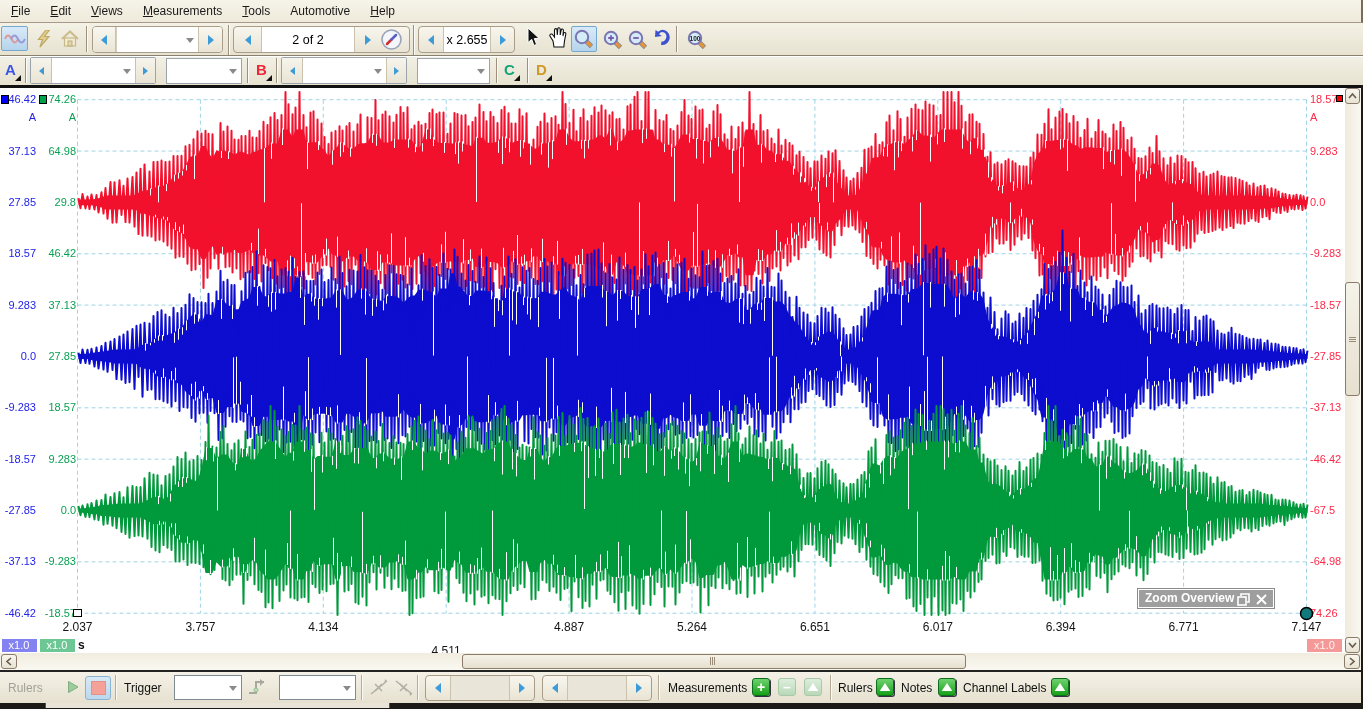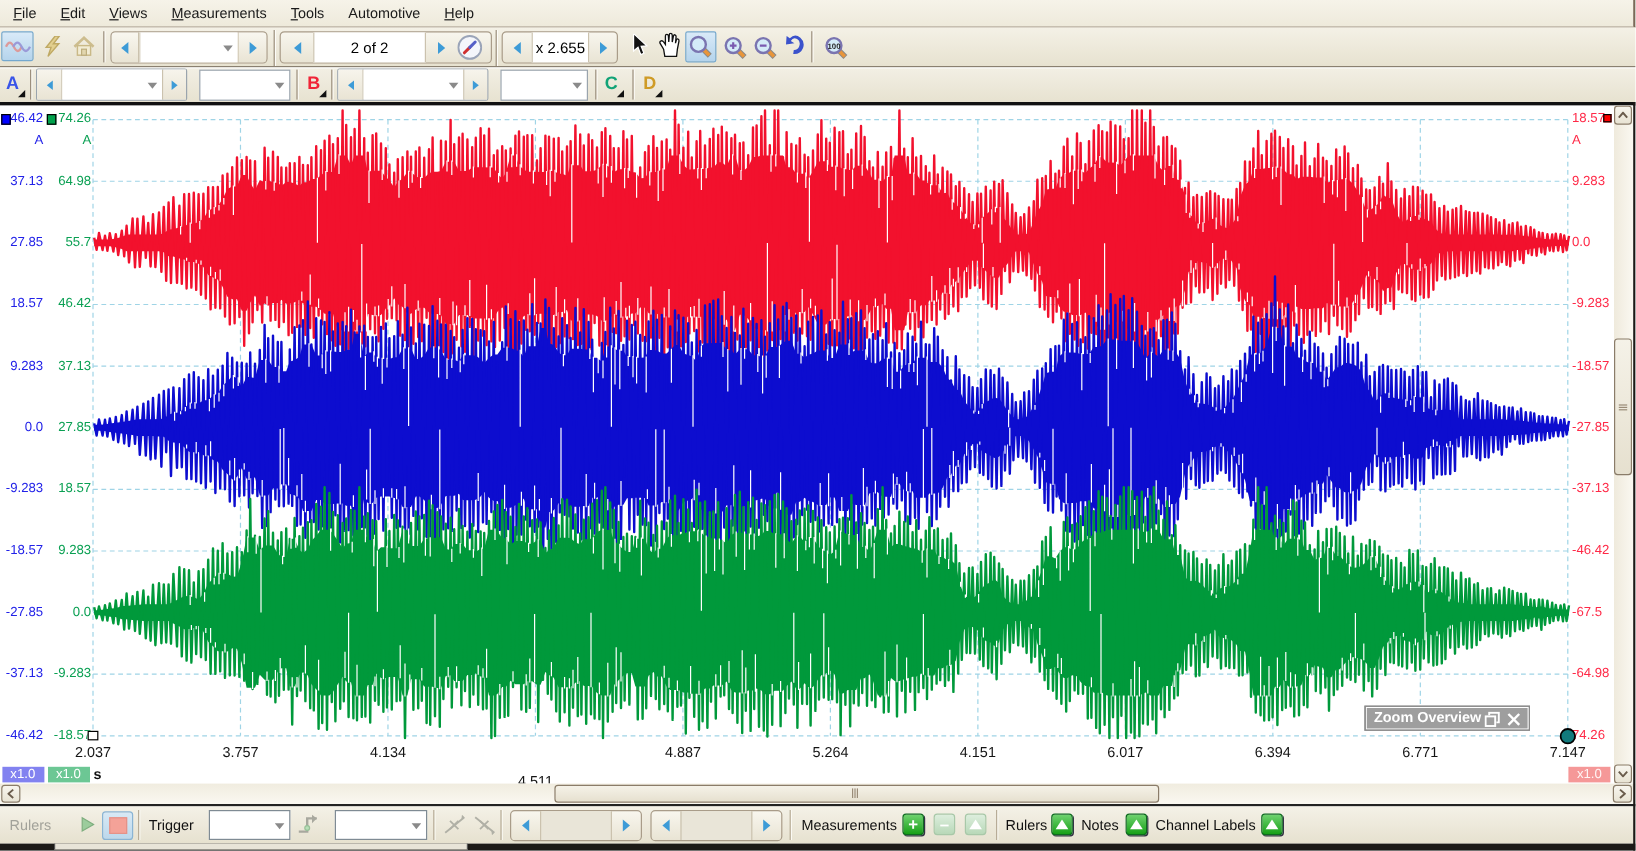--- a/index.html
+++ b/index.html
@@ -235,21 +235,21 @@
         <path d="M78.5 506.0L80.5 515.2L82.5 505.4L85.5 516.9L87.5 504.3L89.5 517.2L91.5 502.9L94.5 519.5L96.5 500.4L98.5 520.2L101.5 499.9L103.5 524.7L105.5 494.6L107.5 523.8L110.5 496.9L112.5 525.8L114.5 493.2L116.5 528.2L119.5 492.1L121.5 532.0L123.5 497.3L125.5 533.9L127.5 487.3L129.5 537.7L132.5 486.0L134.5 536.1L136.5 487.0L138.5 535.4L140.5 487.1L142.5 536.4L144.5 478.2L147.5 538.7L149.5 472.7L151.5 547.0L153.5 474.4L155.5 550.5L157.5 475.2L159.5 552.2L161.5 485.3L163.5 545.1L165.5 476.0L167.5 547.7L169.5 474.3L171.5 550.0L173.5 466.4L175.5 561.5L177.5 457.0L179.5 561.6L181.5 459.0L183.5 559.5L185.5 452.6L187.5 564.9L189.5 461.3L191.5 562.8L193.5 460.1L195.5 562.9L197.5 456.0L199.5 564.1L201.5 460.1L203.5 567.2L205.5 442.0L207.5 571.1L208.5 415.7L210.5 574.2L212.5 446.5L214.5 569.9L216.5 447.5L218.5 549.6L220.5 432.1L222.5 579.0L223.5 425.9L225.5 580.4L227.5 443.9L229.5 585.2L231.5 450.3L232.5 579.8L234.5 443.4L236.5 574.8L238.5 440.3L240.5 574.6L241.5 449.2L243.5 603.7L245.5 431.6L247.5 580.0L249.5 446.9L250.5 575.5L252.5 439.8L254.5 584.3L256.5 435.1L258.5 590.1L259.5 433.6L261.5 592.0L263.5 419.9L265.5 607.3L267.5 422.2L268.5 602.5L270.5 406.0L272.5 608.2L274.5 410.7L276.5 585.0L277.5 426.6L279.5 601.1L281.5 429.4L283.5 590.6L285.5 435.8L286.5 584.4L288.5 432.1L290.5 597.5L292.5 424.9L294.5 598.5L295.5 425.6L297.5 600.2L299.5 406.0L301.5 597.4L303.5 430.3L304.5 597.1L306.5 427.7L308.5 602.1L310.5 433.5L312.5 584.0L313.5 434.4L315.5 587.3L317.5 461.2L319.5 593.1L321.5 432.7L322.5 589.5L324.5 442.5L326.5 591.2L328.5 429.1L330.5 584.3L331.5 433.5L333.5 583.8L335.5 438.9L337.5 615.0L339.5 443.5L340.5 573.5L342.5 435.7L344.5 591.5L346.5 426.3L348.5 590.3L349.5 430.3L351.5 583.9L353.5 429.2L355.5 602.5L357.5 417.2L358.5 604.0L360.5 421.0L362.5 596.8L364.5 426.9L366.5 605.6L367.5 430.4L369.5 582.5L371.5 436.4L373.5 572.3L375.5 431.4L376.5 589.6L378.5 441.0L380.5 572.7L382.5 424.1L384.5 587.7L385.5 438.2L387.5 575.9L389.5 443.0L391.5 589.2L393.5 436.6L394.5 578.8L396.5 442.4L398.5 587.3L400.5 442.8L402.5 591.0L403.5 444.1L405.5 590.5L407.5 434.1L409.5 615.0L411.5 426.3L412.5 613.3L414.5 420.8L416.5 598.2L418.5 416.6L420.5 597.4L421.5 426.6L423.5 596.4L425.5 430.6L427.5 572.5L429.5 439.1L430.5 560.1L432.5 420.0L434.5 591.3L436.5 430.3L438.5 593.2L439.5 423.6L441.5 589.9L443.5 433.6L445.5 557.1L447.5 432.8L448.5 601.7L450.5 435.4L452.5 566.6L454.5 456.6L456.5 578.2L457.5 442.1L459.5 582.9L461.5 431.7L463.5 592.8L465.5 437.8L466.5 601.3L468.5 416.1L470.5 593.6L472.5 416.5L474.5 604.6L475.5 422.0L477.5 589.7L479.5 428.7L481.5 596.8L483.5 444.5L484.5 595.4L486.5 433.1L488.5 603.2L490.5 431.0L492.5 595.2L493.5 419.8L495.5 598.7L497.5 416.9L499.5 599.3L501.5 408.9L502.5 615.0L504.5 406.1L506.5 601.3L508.5 418.8L510.5 593.2L511.5 425.0L513.5 585.9L515.5 435.0L517.5 590.0L519.5 447.5L520.5 583.7L522.5 444.7L524.5 587.2L526.5 446.8L528.5 546.7L529.5 447.5L531.5 599.5L533.5 417.2L535.5 598.9L537.5 432.0L538.5 590.2L540.5 435.5L542.5 579.9L544.5 445.7L546.5 582.5L547.5 438.1L549.5 591.1L551.5 434.5L553.5 586.7L555.5 435.5L556.5 592.7L558.5 417.1L560.5 599.9L562.5 413.0L564.5 588.9L565.5 435.8L567.5 588.0L569.5 416.0L571.5 611.3L573.5 424.5L574.5 581.5L576.5 435.8L578.5 597.3L580.5 408.0L582.5 608.1L583.5 418.9L585.5 601.1L587.5 417.9L589.5 606.4L591.5 426.9L592.5 584.7L594.5 426.2L596.5 598.7L598.5 418.5L600.5 580.4L601.5 450.6L603.5 579.4L605.5 423.5L607.5 590.8L609.5 433.8L610.5 594.2L612.5 412.5L614.5 602.3L616.5 409.7L618.5 610.8L619.5 422.6L621.5 592.3L623.5 418.6L625.5 609.1L627.5 414.7L628.5 590.8L630.5 433.2L632.5 605.6L634.5 419.6L636.5 608.8L637.5 420.9L639.5 613.7L641.5 417.7L643.5 603.9L645.5 412.4L646.5 567.9L648.5 411.7L650.5 605.1L652.5 417.9L654.5 594.2L655.5 423.5L657.5 582.1L659.5 434.3L661.5 587.1L663.5 433.1L664.5 606.5L666.5 425.4L668.5 586.5L670.5 423.9L672.5 586.7L673.5 421.2L675.5 604.6L677.5 425.7L679.5 592.4L681.5 431.2L682.5 583.0L684.5 433.5L686.5 581.3L688.5 439.3L690.5 583.2L691.5 443.7L693.5 582.6L695.5 438.8L697.5 585.2L699.5 432.6L700.5 612.6L702.5 431.5L704.5 587.3L706.5 431.8L708.5 605.2L709.5 412.6L711.5 586.0L713.5 435.4L715.5 587.9L717.5 427.7L718.5 577.5L720.5 435.8L722.5 588.2L724.5 441.6L726.5 583.5L727.5 438.9L729.5 589.2L731.5 424.3L733.5 580.2L735.5 406.0L736.5 593.7L738.5 433.3L740.5 593.1L742.5 444.5L744.5 550.3L745.5 438.3L747.5 597.0L749.5 426.4L751.5 575.7L753.5 434.9L754.5 593.5L756.5 430.4L758.5 576.5L760.5 443.4L762.5 591.6L763.5 433.5L765.5 576.8L767.5 449.8L769.5 573.3L771.5 442.3L772.5 582.5L774.5 430.9L776.5 574.7L778.5 441.8L780.5 569.7L781.5 440.4L783.5 566.8L785.5 450.0L787.5 571.6L789.5 448.9L790.5 566.9L792.5 444.5L794.5 576.6L796.5 454.3L798.5 561.2L799.5 469.3L801.5 549.9L803.5 477.9L805.5 544.2L807.5 473.3L808.5 544.3L810.5 472.9L812.5 544.7L814.5 478.3L816.5 549.7L817.5 468.2L819.5 555.1L821.5 461.8L823.5 557.0L825.5 460.5L826.5 560.5L828.5 464.2L830.5 566.1L832.5 469.6L834.5 553.2L835.5 474.1L837.5 541.9L839.5 480.4L841.5 543.5L843.5 483.2L844.5 535.7L846.5 487.3L848.5 537.8L850.5 483.9L852.5 538.8L853.5 483.9L855.5 544.2L857.5 479.4L859.5 552.0L861.5 474.9L862.5 547.3L864.5 472.0L866.5 559.7L868.5 451.3L870.5 566.8L871.5 447.4L873.5 574.1L875.5 439.3L877.5 575.6L879.5 474.2L880.5 582.3L882.5 466.7L884.5 586.4L886.5 434.9L888.5 593.0L889.5 431.2L891.5 584.2L893.5 437.4L895.5 575.3L897.5 436.2L898.5 578.2L900.5 430.2L902.5 578.2L904.5 422.7L906.5 598.7L907.5 417.8L909.5 598.1L911.5 425.9L913.5 606.6L915.5 409.4L916.5 611.1L918.5 414.0L920.5 603.9L922.5 415.1L924.5 615.0L925.5 430.0L927.5 597.6L929.5 420.8L931.5 615.0L933.5 413.7L934.5 596.4L936.5 406.0L938.5 615.0L940.5 406.0L942.5 610.5L943.5 409.3L945.5 615.0L947.5 414.2L949.5 613.5L951.5 409.7L952.5 603.0L954.5 430.7L956.5 603.8L958.5 413.7L960.5 599.5L961.5 406.0L963.5 611.1L965.5 425.6L967.5 591.0L969.5 433.1L970.5 597.6L972.5 417.9L974.5 591.6L976.5 446.0L978.5 582.0L979.5 437.7L981.5 579.5L983.5 454.4L985.5 561.0L987.5 458.7L988.5 558.1L990.5 461.2L992.5 554.7L994.5 460.0L996.5 563.5L997.5 465.4L999.5 563.0L1001.5 470.1L1003.5 551.8L1005.5 466.3L1006.5 555.9L1008.5 470.7L1010.5 547.1L1012.5 475.4L1014.5 548.4L1015.5 470.8L1017.5 557.1L1019.5 461.9L1021.5 555.1L1023.5 471.1L1024.5 556.7L1026.5 467.3L1028.5 556.8L1030.5 459.7L1032.5 563.0L1033.5 458.1L1035.5 562.7L1037.5 453.6L1039.5 560.4L1041.5 454.7L1042.5 580.7L1044.5 433.0L1046.5 593.8L1048.5 406.0L1050.5 596.1L1051.5 421.3L1053.5 600.4L1055.5 406.0L1057.5 600.1L1059.5 436.0L1060.5 597.8L1062.5 429.7L1064.5 604.2L1066.5 433.3L1068.5 591.7L1069.5 435.7L1071.5 589.8L1073.5 425.5L1075.5 588.6L1077.5 417.1L1078.5 597.0L1080.5 418.8L1082.5 596.1L1084.5 434.0L1086.5 587.5L1087.5 435.3L1089.5 589.4L1091.5 454.3L1093.5 562.1L1095.5 457.8L1096.5 575.9L1098.5 442.4L1100.5 577.7L1102.5 451.8L1104.5 573.0L1105.5 440.8L1107.5 592.2L1109.5 440.7L1111.5 579.2L1113.5 439.0L1114.5 574.5L1116.5 444.2L1118.5 571.4L1120.5 447.1L1122.5 564.6L1123.5 461.3L1125.5 566.5L1127.5 447.3L1129.5 568.3L1131.5 463.0L1132.5 562.2L1134.5 453.2L1136.5 575.4L1138.5 454.6L1140.5 567.5L1141.5 449.9L1143.5 580.3L1145.5 450.9L1147.5 574.0L1149.5 455.5L1150.5 557.3L1152.5 462.1L1154.5 562.5L1156.5 463.0L1158.5 551.9L1159.5 466.8L1161.5 552.6L1163.5 464.9L1165.5 554.4L1167.5 469.1L1168.5 555.4L1170.5 472.8L1172.5 557.1L1174.5 458.2L1176.5 552.1L1177.5 461.6L1179.5 558.9L1181.5 458.7L1183.5 558.0L1185.5 471.7L1186.5 548.8L1188.5 472.6L1190.5 552.0L1192.5 469.9L1194.5 554.6L1195.5 465.2L1197.5 553.9L1199.5 472.8L1201.5 552.8L1203.5 472.6L1204.5 549.3L1206.5 473.8L1208.5 539.8L1210.5 477.2L1212.5 544.7L1213.5 483.7L1215.5 539.3L1217.5 477.2L1219.5 537.2L1221.5 482.6L1222.5 540.5L1224.5 482.0L1226.5 539.7L1228.5 487.1L1230.5 537.6L1231.5 485.9L1233.5 533.4L1235.5 491.8L1237.5 528.4L1239.5 490.4L1240.5 530.3L1242.5 490.1L1244.5 527.9L1246.5 495.1L1248.5 528.5L1249.5 492.1L1251.5 531.5L1253.5 489.7L1255.5 528.2L1257.5 491.1L1258.5 530.1L1260.5 492.4L1262.5 526.0L1264.5 494.1L1266.5 524.5L1267.5 494.9L1269.5 525.7L1271.5 494.7L1273.5 523.5L1275.5 499.6L1276.5 521.9L1278.5 500.2L1280.5 521.5L1282.5 499.5L1284.5 524.9L1285.5 499.8L1287.5 520.7L1289.5 500.5L1291.5 519.3L1293.5 502.2L1294.5 517.6L1296.5 504.2L1298.5 516.9L1300.5 504.6L1302.5 517.8L1303.5 503.7L1305.5 517.6L1307.5 504.5" fill="none" stroke="#00993b" stroke-width="2.0" stroke-linejoin="round"></path>
         <path d="M158.5 495.9V504.1M159.5 525.1V520.8M163.5 524.3V521.7M170.5 493.6V501.5M171.5 527.4V523.4M175.5 535.7V523.4M178.5 481.4V487.0M179.5 539.6V535.2M182.5 477.2V486.9M186.5 477.3V482.9M187.5 543.7V536.5M203.5 553.6V544.5M206.5 446.9V460.3M210.5 574.1V560.0M213.5 446.9V461.4M217.5 457.7V510.4M222.5 567.4V559.6M229.5 567.4V558.3M233.5 560.8V548.4M235.5 463.2V470.3M242.5 448.0V457.3M243.5 573.0V564.3M246.5 448.0V456.4M247.5 573.0V564.2M254.5 561.3V537.8M265.5 575.4V549.7M275.5 440.5V459.0M287.5 565.0V543.1M290.5 568.9V510.6M293.5 451.4V460.5M297.5 580.5V554.0M304.5 440.5V451.8M311.5 449.1V471.9M312.5 571.9V563.7M314.5 458.7V509.8M319.5 566.0V557.8M322.5 455.0V472.5M332.5 455.8V465.1M333.5 565.2V537.8M336.5 440.5V468.8M337.5 580.5V552.9M340.5 440.5V452.9M341.5 580.5V562.1M351.5 567.1V556.6M354.5 448.0V463.2M358.5 447.8V463.7M362.5 573.2V511.8M366.5 574.3V563.9M373.5 564.4V555.8M376.5 457.3V468.3M380.5 568.6V555.3M383.5 452.4V461.2M394.5 457.6V464.8M398.5 562.2V554.4M401.5 456.3V479.9M402.5 564.7V556.9M405.5 564.7V540.6M412.5 440.5V450.0M416.5 579.3V569.9M422.5 447.5V470.3M427.5 568.2V559.3M438.5 571.2V561.9M440.5 452.2V460.1M441.5 568.8V548.8M445.5 568.8V511.6M448.5 449.3V464.1M459.5 563.5V551.6M470.5 573.8V564.2M474.5 573.8V565.3M477.5 573.6V558.1M481.5 569.9V547.6M492.5 572.7V510.6M494.5 447.7V461.2M499.5 578.6V568.8M502.5 440.5V474.5M506.5 580.5V552.2M512.5 448.9V469.3M513.5 572.1V539.3M516.5 453.1V476.4M517.5 567.9V543.6M530.5 447.9V456.5M534.5 447.9V479.5M548.5 456.3V464.5M553.5 564.7V554.8M557.5 573.1V564.7M559.5 445.1V455.7M564.5 575.9V567.1M574.5 442.9V451.9M575.5 578.1V554.9M581.5 441.8V451.1M582.5 579.2V567.3M584.5 441.8V509.0M588.5 446.2V478.0M595.5 448.8V475.8M596.5 572.2V561.9M599.5 448.8V458.0M600.5 572.2V554.4M602.5 448.8V478.8M607.5 568.9V550.8M613.5 443.0V464.0M618.5 578.0V541.9M620.5 443.0V475.0M621.5 578.0V556.2M624.5 444.5V458.0M628.5 444.5V458.2M629.5 576.5V545.3M643.5 579.6V569.9M646.5 444.3V473.1M650.5 576.7V567.6M653.5 444.3V465.3M661.5 569.0V510.6M664.5 446.1V475.8M665.5 574.9V551.6M671.5 450.6V458.6M674.5 447.4V456.0M675.5 573.6V544.6M678.5 447.4V469.5M685.5 457.2V473.5M686.5 563.8V511.0M689.5 458.7V486.1M690.5 562.3V539.4M696.5 458.1V465.4M700.5 442.1V471.3M707.5 444.9V453.8M714.5 444.9V473.9M721.5 454.8V465.1M728.5 452.6V481.9M737.5 580.5V542.9M739.5 440.5V462.0M740.5 580.5V567.5M747.5 568.6V537.0M755.5 567.0V547.9M768.5 458.7V469.0M769.5 562.3V511.7M772.5 457.0V481.3M773.5 564.0V556.7M782.5 463.2V469.9M790.5 465.9V474.2M791.5 555.1V541.4M800.5 484.7V488.9M804.5 495.4V498.1M815.5 494.9V502.0M819.5 531.2V522.9M830.5 539.4V534.0M859.5 523.9V519.9M865.5 483.6V497.6M866.5 537.4V523.4M869.5 473.7V487.5M870.5 547.3V540.6M880.5 464.4V473.6M881.5 556.6V544.7M883.5 459.4V483.9M884.5 561.6V548.4M890.5 455.1V475.4M894.5 457.2V468.6M908.5 448.3V509.1M909.5 572.7V564.3M912.5 442.8V455.2M917.5 578.2V511.6M926.5 440.5V449.8M927.5 580.5V569.4M942.5 580.5V565.8M944.5 440.5V469.6M945.5 580.5V551.0M948.5 440.5V457.4M949.5 580.5V555.9M955.5 443.0V452.0M956.5 578.0V566.9M959.5 440.5V452.4M978.5 572.6V562.8M981.5 559.6V552.7M996.5 538.0V527.8M1003.5 535.1V530.2M1009.5 491.9V496.2M1013.5 495.4V498.4M1020.5 488.3V494.5M1021.5 532.7V529.2M1031.5 482.8V487.0M1045.5 440.5V450.0M1050.5 580.5V547.2M1053.5 580.5V571.0M1057.5 580.5V555.0M1063.5 447.7V458.3M1064.5 573.3V548.0M1067.5 447.7V456.2M1071.5 567.6V543.3M1075.5 573.1V560.2M1079.5 573.1V561.9M1081.5 447.9V463.2M1089.5 563.6V552.8M1093.5 563.6V556.1M1099.5 464.5V510.5M1106.5 455.6V478.7M1110.5 455.6V466.9M1118.5 558.7V548.2M1124.5 470.1V478.5M1125.5 550.9V544.3M1129.5 548.6V510.8M1136.5 550.3V536.2M1142.5 463.4V475.2M1146.5 463.4V473.2M1150.5 472.3V480.8M1153.5 480.8V487.6M1158.5 536.3V531.6M1160.5 488.5V493.8M1161.5 532.5V526.6M1169.5 530.7V527.4M1175.5 485.5V491.9M1179.5 537.8V532.0M1182.5 484.5V488.7M1186.5 487.5V510.2M1187.5 533.5V510.6M1196.5 490.7V494.4M1197.5 530.3V526.0M1207.5 497.1V501.2M1208.5 523.9V521.3" fill="none" stroke="#ffffff" stroke-width="1.0"></path>
       </svg>
       <div class="lab lb" style="top:5.2px">46.42</div>
       <div class="lab lg" style="top:5.2px">74.26</div>
       <div class="lab lr" style="top:5.2px">18.57</div>
       <div class="lab lb" style="top:56.6px">37.13</div>
       <div class="lab lg" style="top:56.6px">64.98</div>
       <div class="lab lr" style="top:56.6px">9.283</div>
       <div class="lab lb" style="top:107.9px">27.85</div>
-      <div class="lab lg" style="top:107.9px">55.7</div>
+      <div class="lab lg" style="top:107.9px">29.8</div>
       <div class="lab lr" style="top:107.9px">0.0</div>
       <div class="lab lb" style="top:159.2px">18.57</div>
       <div class="lab lg" style="top:159.2px">46.42</div>
       <div class="lab lr" style="top:159.2px">-9.283</div>
       <div class="lab lb" style="top:210.6px">9.283</div>
       <div class="lab lg" style="top:210.6px">37.13</div>
       <div class="lab lr" style="top:210.6px">-18.57</div>
       <div class="lab lb" style="top:261.9px">0.0</div>
       <div class="lab lg" style="top:261.9px">27.85</div>
       <div class="lab lr" style="top:261.9px">-27.85</div>
@@ -273,21 +273,21 @@
       <div class="lab lr" style="top:23px">A</div>
       <div class="abs" style="left:1px;top:6.5px;width:8px;height:9px;background:#0000ff;border:1.5px solid #000"></div>
       <div class="abs" style="left:39px;top:6.5px;width:8px;height:9px;background:#00a14b;border:1.5px solid #000"></div>
       <div class="abs" style="left:1336px;top:7px;width:7px;height:7px;background:#ff0000;border:1.5px solid #000"></div>
       <div class="lab lx" style="left:47.5px;top:532px">2.037</div>
       <div class="lab lx" style="left:170.4px;top:532px">3.757</div>
       <div class="lab lx" style="left:293.3px;top:532px">4.134</div>
       <div class="lab lx" style="left:416.2px;top:556px">4.511</div>
       <div class="lab lx" style="left:539.1px;top:532px">4.887</div>
       <div class="lab lx" style="left:662.0px;top:532px">5.264</div>
-      <div class="lab lx" style="left:784.9px;top:532px">4.151</div>
+      <div class="lab lx" style="left:784.9px;top:532px">6.651</div>
       <div class="lab lx" style="left:907.8px;top:532px">6.017</div>
       <div class="lab lx" style="left:1030.7px;top:532px">6.394</div>
       <div class="lab lx" style="left:1153.6px;top:532px">6.771</div>
       <div class="lab lx" style="left:1276.5px;top:532px">7.147</div>
       <div class="badge" style="left:1.5px;top:551px;background:#8282f0">x1.0</div>
       <div class="badge" style="left:39.5px;top:551px;background:#6cc794">x1.0</div>
       <div class="abs" style="left:78px;top:550px;font-size:12px;font-weight:bold;color:#111">s</div>
       <div class="badge" style="left:1307px;top:550.5px;background:#f59898;color:#fff4f4">x1.0</div>
       <div class="abs" style="left:72.5px;top:520.5px;width:9px;height:8px;background:#fff;border:1.5px solid #000"></div>
       <svg class="abs" style="left:1299px;top:518px" width="15" height="15" viewBox="0 0 15 15">

